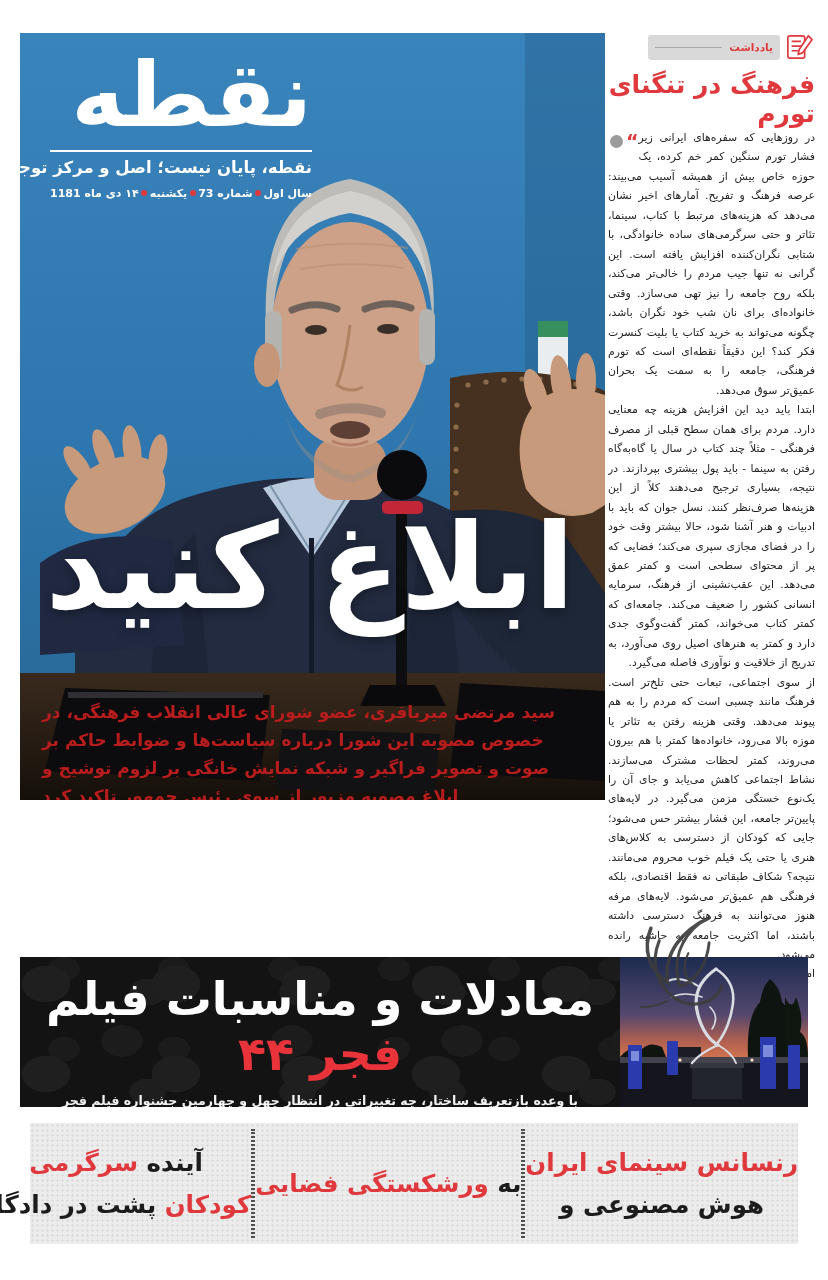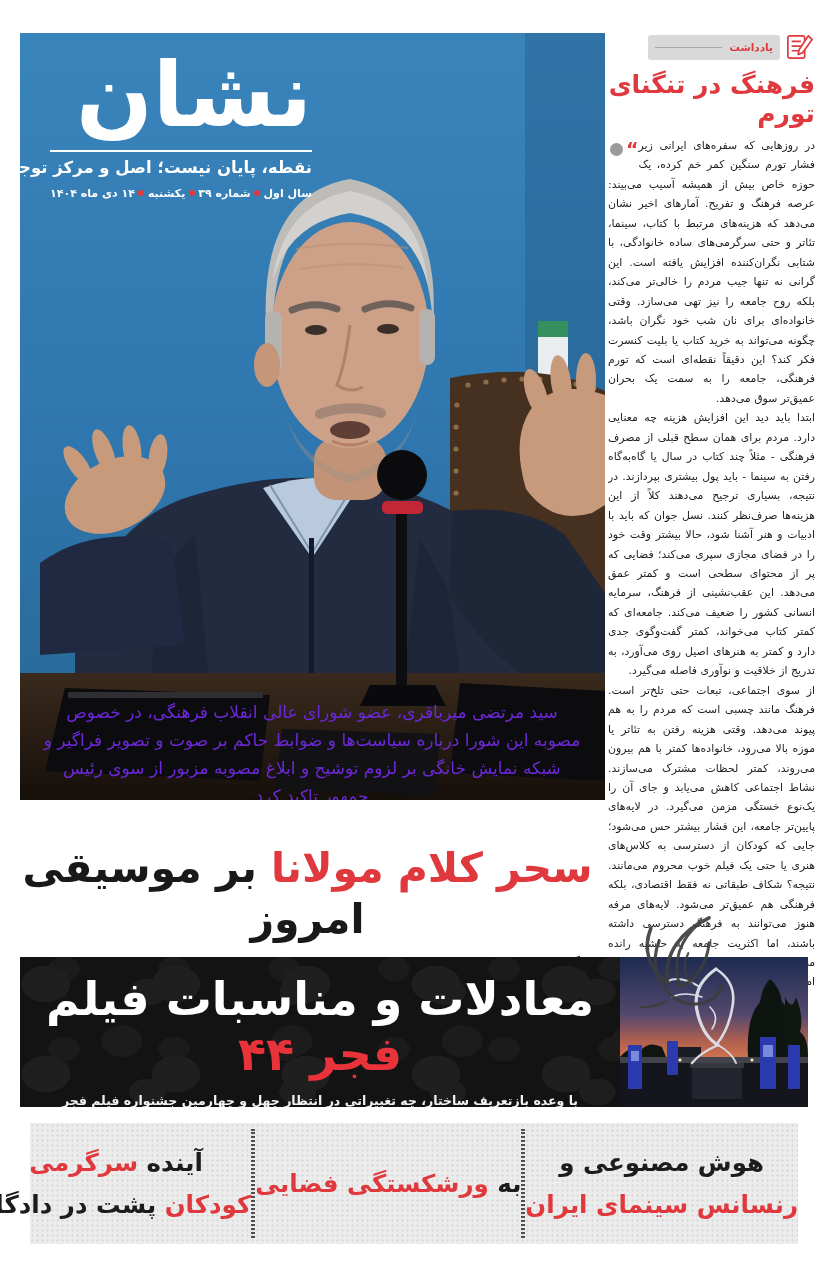--- a/index.html
+++ b/index.html
@@ -19,31 +19,31 @@
   .logo{margin:0;font-size:90px;line-height:1.12;font-weight:900;letter-spacing:-3px;cursor:pointer;}
   .mast-rule{height:2px;background:#fff;margin:4px 0 6px;}
   .tagline{font-size:16.5px;font-weight:700;white-space:nowrap;}
   .dateline{display:flex;justify-content:space-between;align-items:center;margin-top:10px;
             font-size:11px;font-weight:700;white-space:nowrap;}
   .dateline .dot{width:6px;height:6px;border-radius:50%;background:var(--accent-red);flex:0 0 auto;}
 
   .lead-headline{position:absolute;left:0;top:458px;width:580px;margin:0;text-align:center;color:#fff;
                  font-size:118px;font-weight:900;line-height:1.3;z-index:2;letter-spacing:-2px;
                  text-shadow:0 3px 12px rgba(0,0,0,.38);cursor:pointer;}
-  .lead-deck{position:absolute;left:22px;top:666px;width:540px;margin:0;text-align:center;color:#6d28d9;
-             font-size:17px;font-weight:400;line-height:1.64;z-index:2;}
+  .lead-deck{position:absolute;left:22px;top:666px;width:540px;margin:0;text-align:left;color:#b91c1c;
+             font-size:17px;font-weight:700;line-height:1.64;z-index:2;}
 
   
   .note-col{position:absolute;left:608px;top:33px;width:207px;z-index:2;}
   .badge-row{display:flex;align-items:center;justify-content:flex-start;gap:5px;height:28px;padding-right:0;}
   .note-icon svg{width:30px;height:28px;display:block;}
   .badge-pill{display:flex;align-items:center;background:#d9d9d9;border-radius:3px;height:25px;width:118px;padding:0 7px;}
   .badge-label{color:var(--accent-red);font-size:10.5px;font-weight:700;}
   .badge-line{flex:1;height:1px;background:#a9a9a9;margin-right:7px;}
-  .note-title{margin:9px 0 8px;color:var(--accent-red);font-size:25px;font-weight:900;text-align:right;
+  .note-title{margin:9px 0 0;color:var(--accent-red);font-size:25px;font-weight:900;text-align:right;
               letter-spacing:-1px;cursor:pointer;}
   .note-body{font-size:10.9px;line-height:19.45px;text-align:justify;color:#1d1d1d;max-height:852px;overflow:hidden;}
   .note-body p{margin:0;}
   .q-float{float:left;direction:ltr;display:flex;align-items:center;gap:3px;margin:2px 0 2px 2px;height:22px;}
   .q-circle{width:13px;height:13px;border-radius:50%;background:#9b9b9b;}
   .q-marks{color:var(--accent-red);font-weight:900;font-size:19px;line-height:1;}
 
   .bird-mark{position:absolute;left:628px;top:910px;width:104px;height:102px;z-index:7;opacity:.92;}
   .bird-mark svg{width:100%;height:100%;}
 
@@ -174,34 +174,35 @@
       <path d="M262 696 L420 701 L415 762 L255 757 Z" fill="#121214"></path>
       <path d="M440 650 L585 658 L585 748 L430 740 Z" fill="#0c0c0e"></path>
 
       <rect x="376" y="470" width="11" height="186" rx="4" fill="#0e0e10"></rect>
       <circle cx="382" cy="442" r="25" fill="#0b0b0d"></circle>
       <rect x="362" y="468" width="41" height="13" rx="5" fill="#c22737"></rect>
       <path d="M350 652 L415 652 L426 673 L340 673 Z" fill="#0a0a0c"></path>
     </svg>
 
     <header class="masthead">
-      <h1 class="logo">نشان</h1>
+      <h1 class="logo">نقطه</h1>
       <div class="mast-rule"></div>
       <div class="tagline">نقطه، پایان نیست؛ اصل و مرکز توجه است</div>
       <div class="dateline">
         <span>سال اول</span>
         <span class="dot"></span>
-        <span>شماره ۳۹</span>
+        <span>شماره 73</span>
         <span class="dot"></span>
         <span>یکشنبه</span>
         <span class="dot"></span>
-        <span>۱۴ دی ماه ۱۴۰۴</span>
+        <span>۱۴ دی ماه 1181</span>
       </div>
     </header>
 
+    <h2 class="lead-headline">ابلاغ کنید</h2>
     <p class="lead-deck">سید مرتضی میرباقری، عضو شورای عالی انقلاب فرهنگی، در خصوص مصوبه این شورا درباره سیاست‌ها و ضوابط حاکم بر صوت و تصویر فراگیر و شبکه نمایش خانگی بر لزوم توشیح و ابلاغ مصوبه مزبور از سوی رئیس جمهور تاکید کرد</p>
   </section>
 
   <aside class="note-col">
     <div class="badge-row">
       <span class="note-icon">
         <svg viewBox="0 0 32 30" aria-hidden="true">
           <g fill="none" stroke="#e0393d" stroke-width="1.8" stroke-linejoin="round">
             <rect x="3" y="3" width="18" height="24" rx="2"></rect>
             <path d="M7 9 h10 M7 14 h10 M7 19 h7"></path>
@@ -236,24 +237,20 @@
       <g fill="none" stroke="#3d3d3d" stroke-linecap="round">
         <path d="M78 6 C 52 18, 34 40, 38 68 C 20 56, 14 36, 22 16" stroke-width="3.4"></path>
         <path d="M70 10 C 50 26, 42 48, 50 72 C 66 66, 76 50, 78 30" stroke-width="2.8"></path>
         <path d="M30 28 C 22 48, 26 70, 46 84 C 64 94, 84 88, 90 72" stroke-width="3"></path>
         <path d="M38 86 C 30 90, 22 92, 12 92" stroke-width="2"></path>
         <path d="M58 40 C 52 52, 54 62, 62 70" stroke-width="2"></path>
       </g>
     </svg>
   </div>
 
-  <section class="story2">
-    <h2 class="s2-headline"><span class="red">سحر کلام مولانا</span> <span class="dark">بر موسیقی امروز</span></h2>
-    <p class="s2-deck">چگونه کلام مولانا ملودی‌های پاپ امروز را مسحور می‌کند و نسل جوان را به ریشه‌های عرفانی پیوند می‌زند</p>
-  </section>
 
   <section class="fajr">
     <div class="fajr-text">
       <h2 class="fajr-headline"><span>معادلات و مناسبات فیلم</span> <span class="red">فجر ۴۴</span></h2>
       <p class="fajr-deck">با وعده بازتعریف ساختار، چه تغییراتی در انتظار چهل و چهارمین جشنواره فیلم فجر است؟ سکوت و بی‌برنامگی اجرایی، آینده این رویداد ملی را با علامت سؤال مواجه کرده است</p>
     </div>
     <div class="fajr-photo">
       <svg viewBox="0 0 188 150" preserveAspectRatio="none" aria-hidden="true">
         <defs>
           <linearGradient id="sky" x1="0" y1="0" x2="0" y2="1">
@@ -296,22 +293,22 @@
           <path d="M98 88 Q 80 96 72 106" stroke-width="2.4"></path>
           <path d="M98 88 Q 112 96 116 106" stroke-width="2"></path>
           <path d="M90 50 Q 100 60 92 72" stroke-width="1.6"></path>
         </g>
       </svg>
     </div>
   </section>
 
   <section class="bottom-band">
     <div class="teaser">
+      <div class="t-line"><span class="seg-red">رنسانس سینمای ایران</span></div>
       <div class="t-line"><span class="seg-dark">هوش مصنوعی و</span></div>
-      <div class="t-line"><span class="seg-red">رنسانس سینمای ایران</span></div>
     </div>
     <div class="dot-sep"></div>
     <div class="teaser">
       <div class="t-line"><span class="seg-dark">به</span><span class="seg-red"> ورشکستگی فضایی</span></div>
     </div>
     <div class="dot-sep"></div>
     <div class="teaser">
       <div class="t-line"><span class="seg-dark">آینده</span><span class="seg-red"> سرگرمی</span></div>
       <div class="t-line"><span class="seg-red">کودکان</span><span class="seg-dark"> پشت در دادگاه</span></div>
     </div>

